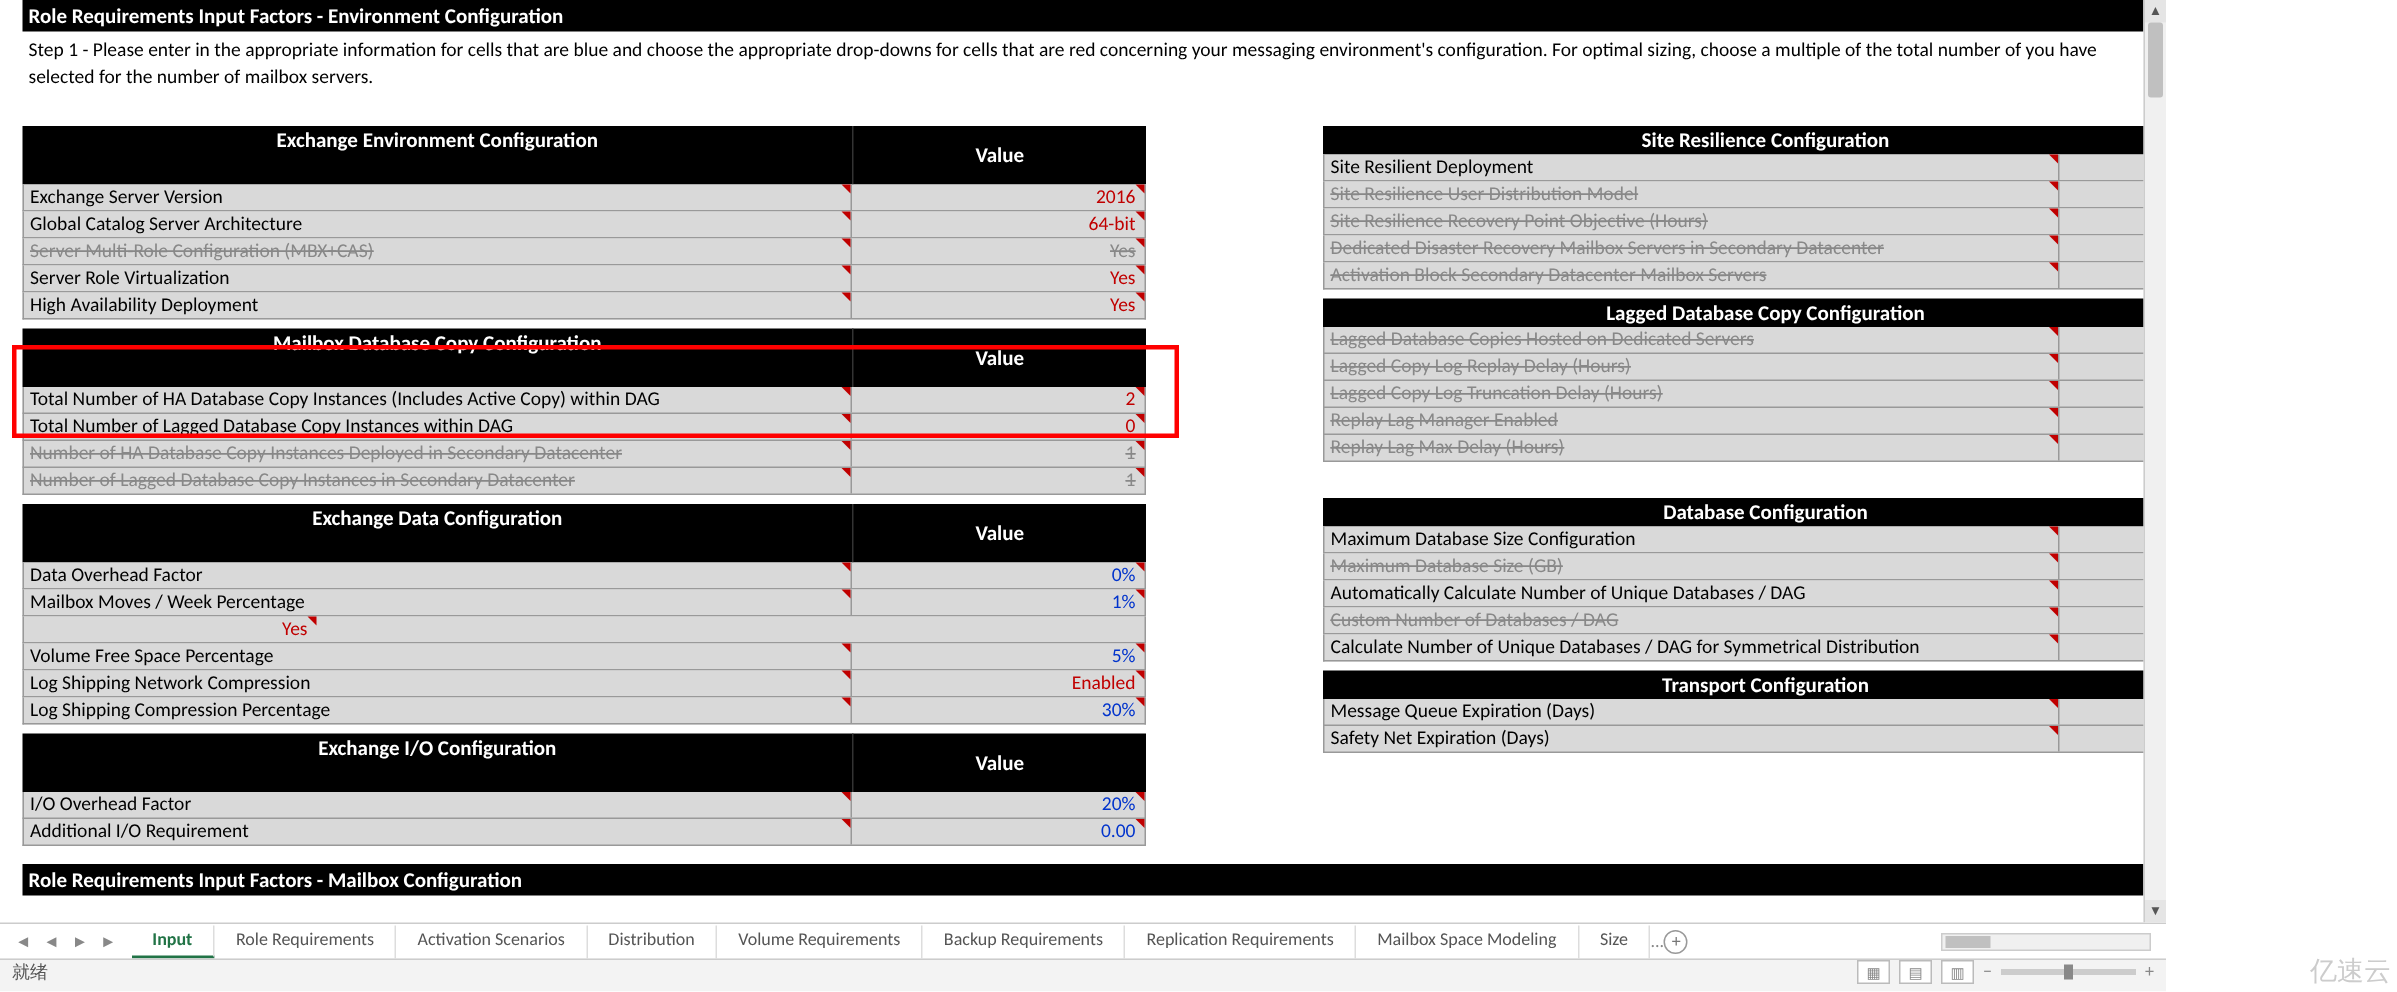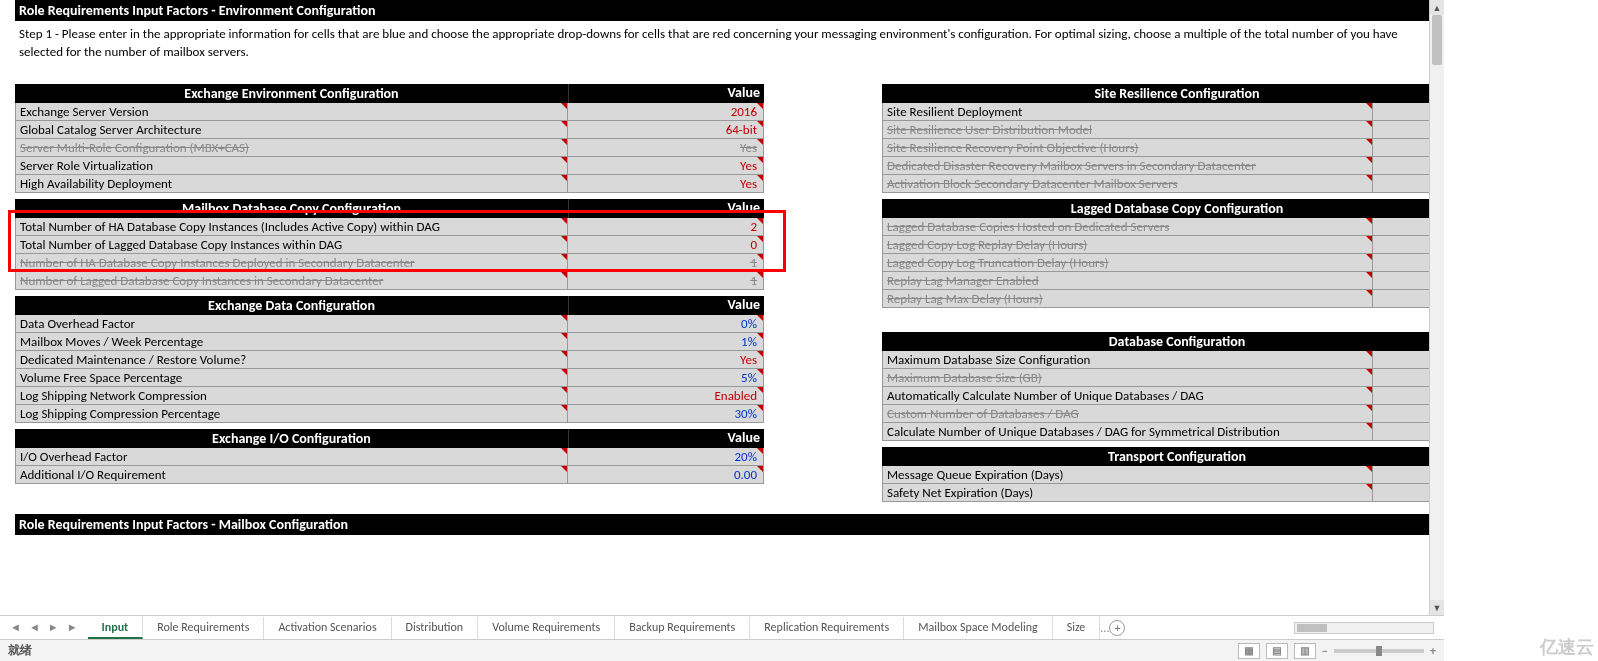--- a/index.html
+++ b/index.html
@@ -10,42 +10,42 @@
 .scroll-thumb-v { position: absolute; top: 15px; right: 2px; width: 10px; height: 50px; background: #c0c0c0; border-radius: 2px; }
 .scroll-arrow { width: 100%; height: 15px; background: #e5e5e5; display: flex; align-items: center; justify-content: center; font-size: 9px; color: #555; }
 .title-bar { background: #000; color: #fff; font-weight: bold; padding: 2px 4px; font-size: 14px; }
 .intro { padding: 4px 4px 18px 4px; font-size: 13px; line-height: 1.35; }
 .cols { display: flex; gap: 118px; }
 .col { flex: 0 0 749px; }
 .col2 { flex: 0 0 590px; }
 .section { margin-top: 6px; }
 .hdr-row { display: flex; background: #000; color: #fff; font-weight: bold; font-size: 14px; }
 .hdr-label { flex: 1; text-align: center; padding: 1px 4px; border-right: 1px solid #333; }
-.hdr-value { width: 195px; text-align: right; padding: 0 4px; }
+.hdr-value { width: 195px; text-align: center; padding: 11px 4px; }
 .hdr-single { width: 100%; text-align: center; padding: 1px 4px; }
 .row { display: flex; border-left: 1px solid #999; border-right: 1px solid #999; border-bottom: 1px solid #999; background: #d9d9d9; position: relative; }
 .row .lbl { flex: 1; padding: 1px 4px; border-right: 1px solid #999; position: relative; }
 .row .val { width: 195px; padding: 1px 6px; text-align: right; position: relative; }
 .val.red { color: #c00000; }
 .val.blue { color: #0033cc; }
 .val.black { color: #000; }
 .strike { text-decoration: line-through; color: #888; }
 .row.strike .lbl, .row.strike .val { color: #888; text-decoration: line-through; }
 .redbox { border: 3px solid #ff0000; margin-top: -3px; }
 .tri { position: absolute; top: 0; right: 0; width: 0; height: 0; border-left: 6px solid transparent; border-top: 6px solid #c00000; }
 .col2 .row .val { width: 98px; }
 .tabs { height: 24px; display: flex; align-items: center; background: #fff; border-top: 1px solid #ccc; font-size: 12px; }
 .tab-nav { display: flex; padding: 0 8px; gap: 4px; }
 .tab-nav span { color: #888; cursor: pointer; font-size: 11px; padding: 0 2px; }
 .tab { padding: 3px 14px; border-right: 1px solid #ddd; color: #555; cursor: pointer; }
 .tab.active { background: #fff; border-bottom: 2px solid #217346; color: #217346; font-weight: 600; }
 .tab-extras { margin-left: auto; display: flex; align-items: center; gap: 8px; padding-right: 10px; }
 .hscroll { width: 140px; height: 12px; background: #f0f0f0; border: 1px solid #ccc; position: relative; }
 .hscroll-thumb { position: absolute; left: 2px; top: 1px; width: 30px; height: 8px; background: #c0c0c0; }
-.status { height: 22px; background: #f3f3f3; border-top: 1px solid #ccc; display: flex; align-items: center; padding: 0 8px; font-size: 12px; color: #555; font-weight: bold; }
+.status { height: 22px; background: #f3f3f3; border-top: 1px solid #ccc; display: flex; align-items: flex-start; padding: 0 8px; font-size: 12px; color: #555; }
 .status-right { margin-left: auto; display: flex; align-items: center; gap: 6px; }
 .view-btn { width: 22px; height: 16px; border: 1px solid #bbb; background: #fff; font-size: 10px; display: inline-flex; align-items: center; justify-content: center; color: #888; }
 .zoom-slider { width: 90px; height: 4px; background: #ccc; position: relative; }
 .zoom-thumb { position: absolute; left: 42px; top: -3px; width: 6px; height: 10px; background: #888; }
 .watermark { position: absolute; right: 4px; bottom: 2px; font-size: 18px; color: #ccc; font-family: "Microsoft YaHei", sans-serif; pointer-events: none; }
 .plus-circle { width: 16px; height: 16px; border: 1px solid #999; border-radius: 50%; display: inline-flex; align-items: center; justify-content: center; font-size: 12px; color: #777; }
 .dots { color: #888; }
 </style>
 </head>
 <body>
@@ -123,21 +123,20 @@
           <div id="sec-left-edc">
               <div class="row">
                 <div class="lbl">Data Overhead Factor<span class="tri"></span></div>
                 <div class="val blue">0%<span class="tri"></span></div>
               </div>
               <div class="row">
                 <div class="lbl">Mailbox Moves / Week Percentage<span class="tri"></span></div>
                 <div class="val blue">1%<span class="tri"></span></div>
               </div>
               <div class="row">
-                <div class="lbl">Dedicated Maintenance / Restore Volume?<span class="tri"></span></div>
                 <div class="val red">Yes<span class="tri"></span></div>
               </div>
               <div class="row">
                 <div class="lbl">Volume Free Space Percentage<span class="tri"></span></div>
                 <div class="val blue">5%<span class="tri"></span></div>
               </div>
               <div class="row">
                 <div class="lbl">Log Shipping Network Compression<span class="tri"></span></div>
                 <div class="val red">Enabled<span class="tri"></span></div>
               </div>

